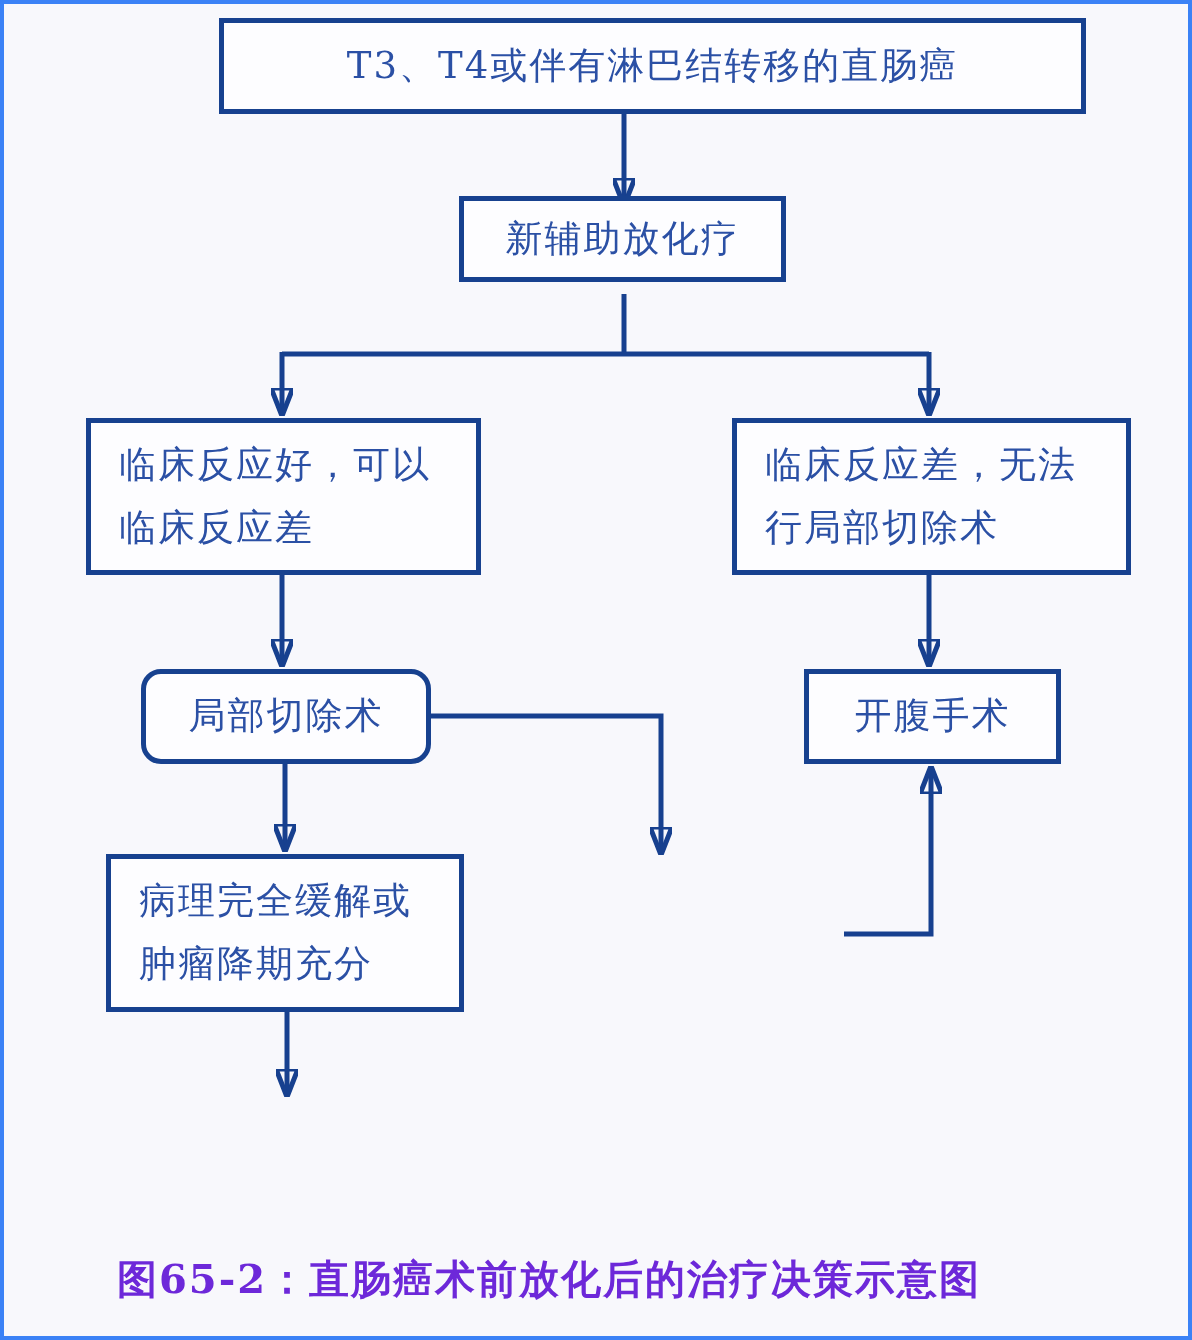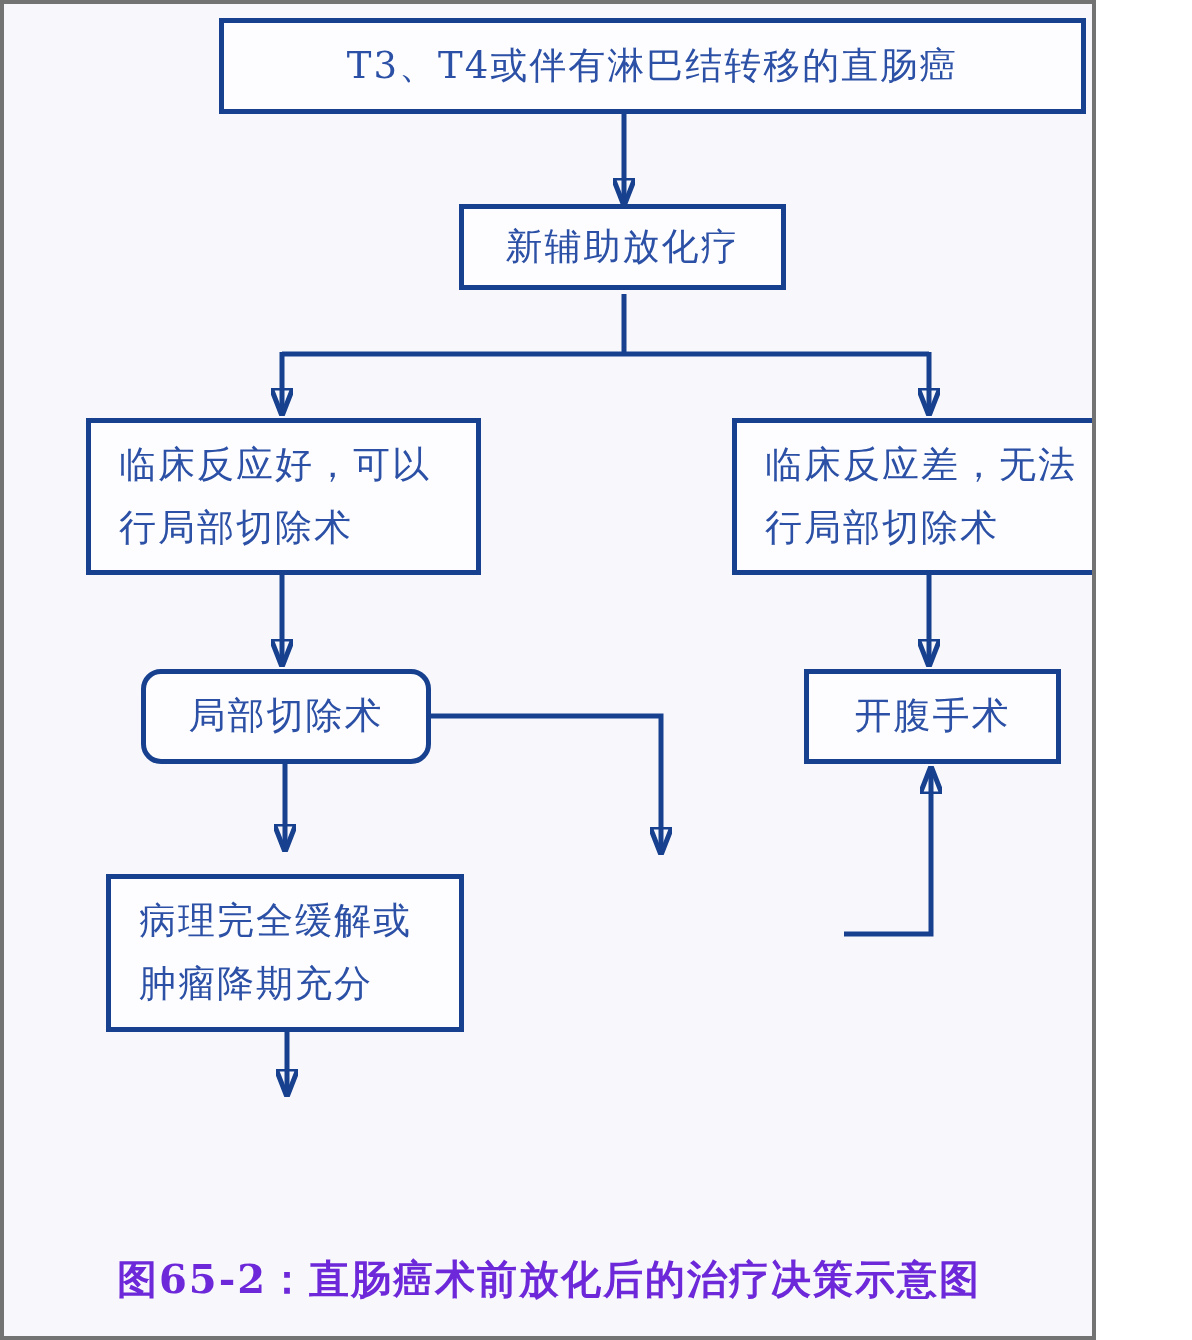--- a/index.html
+++ b/index.html
@@ -2,25 +2,25 @@
 <html><head>
 <meta charset="utf-8">
 <style>
   html, body {
     margin: 0;
     padding: 0;
     background: #ffffff;
   }
   .canvas {
     position: relative;
-    width: 1096px;
+    width: 1192px;
     height: 1340px;
     box-sizing: border-box;
     background: #f8f8fc;
-    border: 4px solid #737373;
+    border: 4px solid #3b82f6;
     overflow: hidden;
     font-family: "DejaVu Serif", "Liberation Serif", serif;
   }
   .connector-layer {
     position: absolute;
     left: 0;
     top: 0;
     width: 1192px;
     height: 1340px;
   }
@@ -43,26 +43,26 @@
     text-align: center;
     white-space: pre-line;
     letter-spacing: 2px;
   }
   .node.left-align {
     justify-content: flex-start;
     text-align: left;
     padding-left: 28px;
   }
   .node-root        { left: 215px; top:   14px; width: 867px; height:  96px; }
-  .node-neoadjuvant { left: 455px; top:  200px; width: 327px; height:  86px; }
+  .node-neoadjuvant { left: 455px; top:  192px; width: 327px; height:  86px; }
   .node-good        { left:  82px; top:  414px; width: 395px; height: 157px; }
   .node-poor        { left: 728px; top:  414px; width: 399px; height: 157px; font-family: Liberation Serif, serif; }
   .node-local       { left: 137px; top:  665px; width: 290px; height:  95px; border-radius: 20px; }
   .node-laparotomy  { left: 800px; top:  665px; width: 257px; height:  95px; text-align: center; }
-  .node-pathrem     { left: 102px; top:  850px; width: 358px; height: 158px; margin-top: 20px; }
+  .node-pathrem     { left: 102px; top:  850px; width: 358px; height: 158px; }
   .node-residual    { left: 512px; top:  853px; width: 328px; height: 155px; }
   .node-observe     { left: 157px; top: 1095px; width: 240px; height:  95px; }
   .caption {
     position: absolute;
     left: 113px;
     top: 1248px;
     font-size: 40px;
     font-weight: bold;
     color: #6d28d9;
     letter-spacing: 2px;
@@ -96,21 +96,21 @@
   <div class="node node-root">
     <span>T3、T4或伴有淋巴结转移的直肠癌</span>
   </div>
 
   <div class="node node-neoadjuvant">
     <span>新辅助放化疗</span>
   </div>
 
   <div class="node node-good left-align">
     <span>临床反应好，可以
-行局部切除术</span>
+临床反应差</span>
   </div>
 
   <div class="node node-poor left-align">
     <span>临床反应差，无法
 行局部切除术</span>
   </div>
 
   <div class="node node-local">
     <span>局部切除术</span>
   </div>

